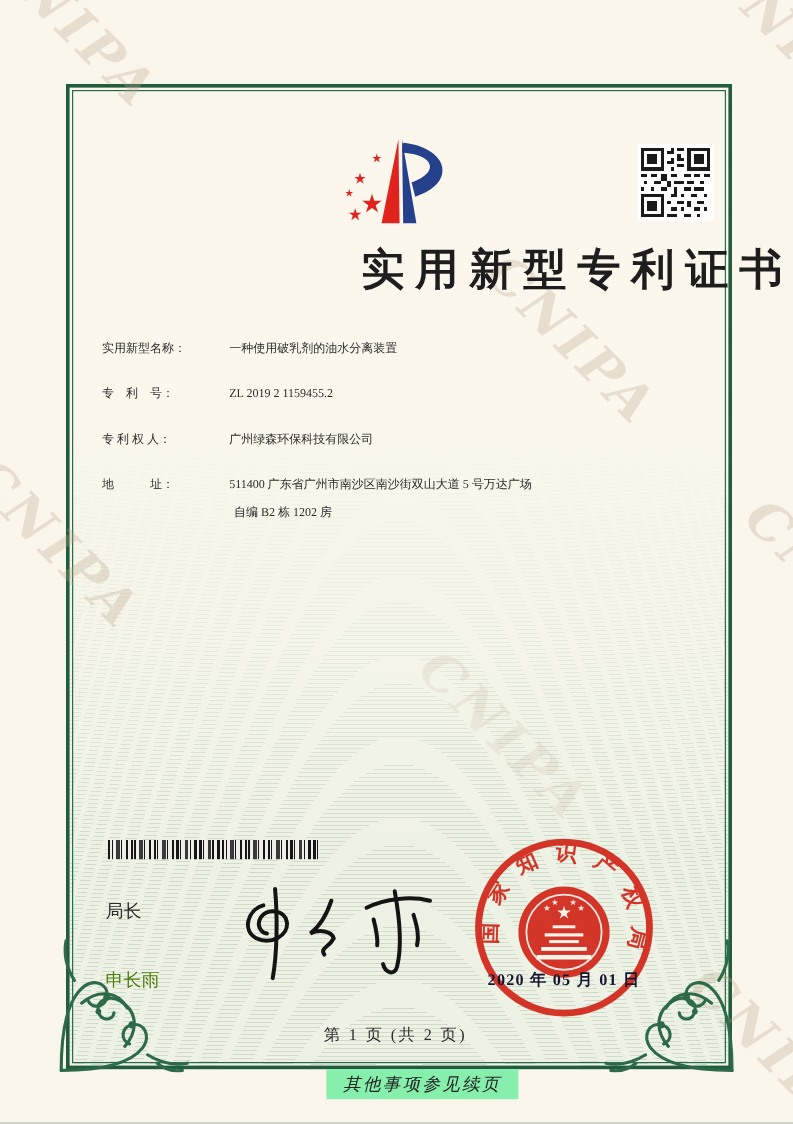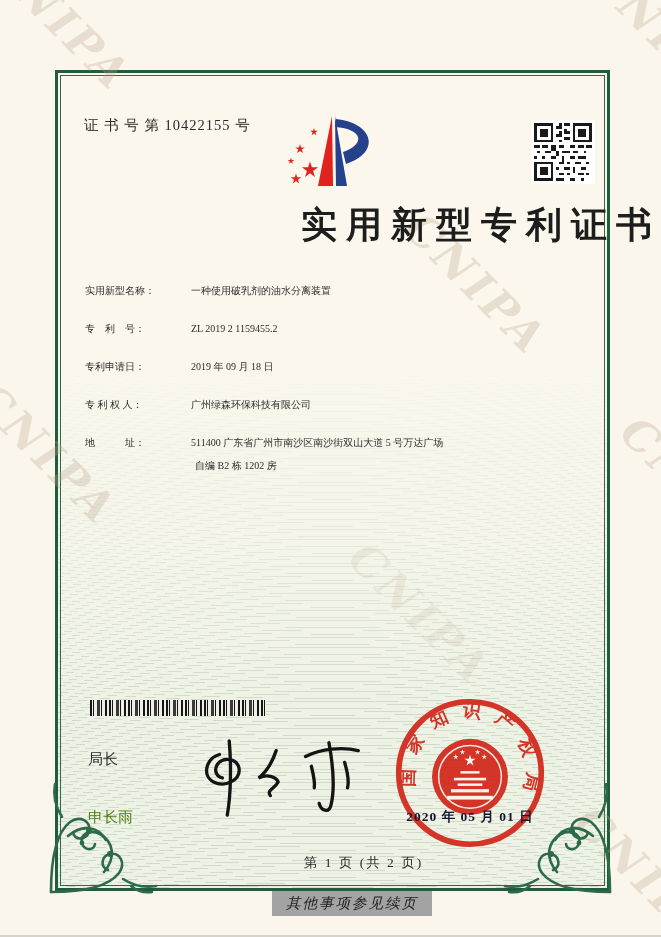--- a/index.html
+++ b/index.html
@@ -54,23 +54,23 @@
   .sig-title{position:absolute;z-index:3;left:88px;top:750px;font-size:15px;color:#2b2b2b;}
   .sig-name{position:absolute;z-index:3;left:88px;top:808px;font-size:15px;color:#4d7c0f;}
   .sig-svg{position:absolute;z-index:3;left:188px;top:733px;width:190px;height:88px;}
 
   
   .seal{position:absolute;z-index:4;left:394px;top:697px;width:152px;height:152px;opacity:0.93;}
   .seal-date{position:absolute;z-index:5;left:394px;top:808px;width:152px;text-align:center;
              font-size:13.5px;letter-spacing:1px;color:#161630;font-weight:bold;}
 
   .page-info{position:absolute;z-index:3;left:55px;top:854px;width:549px;text-align:center;
-             font-size:13.5px;letter-spacing:2px;color:#2b2b2b;padding-left:34px;}
+             font-size:13.5px;letter-spacing:2px;color:#2b2b2b;}
   .cont-note{position:absolute;z-index:3;left:352px;top:891px;transform:translateX(-50%);
-             background:#a3a3a3;padding:3px 14px;font-size:14.5px;font-style:italic;
+             background:#86efac;padding:3px 14px;font-size:14.5px;font-style:italic;
              letter-spacing:2px;color:#222;}
 </style>
 </head>
 <body>
 
 <div class="page">
 
   <div class="wm" style="left:-30px;top:-6px;">CNIPA</div>
   <div class="wm" style="left:572px;top:8px;">CNIPA</div>
   <div class="wm" style="left:386px;top:258px;">CNIPA</div>
@@ -109,21 +109,20 @@
       <path d="M99,37 C106,26 108,15 106,4"></path>
       <path d="M30,106 C24,111 16,113 9,112"></path>
     </g>
     <g fill="#2d6b48">
       <circle cx="51" cy="74" r="3"></circle>
         <circle cx="72" cy="51" r="3"></circle>
         <circle cx="79" cy="63" r="2.4"></circle>
     </g>
   </svg>
 
-  <div class="cert-no">证 书 号 第 10422155 号</div>
 
   <svg class="qr" viewBox="0 0 21 21" shape-rendering="crispEdges">
     <rect width="21" height="21" fill="#ffffff"></rect>
     <g fill="#1a1a1a">
       <rect x="0" y="0" width="7" height="7"></rect>
         <rect x="14" y="0" width="7" height="7"></rect>
         <rect x="0" y="14" width="7" height="7"></rect>
       <rect x="1" y="1" width="5" height="5" fill="#fff"></rect>
         <rect x="15" y="1" width="5" height="5" fill="#fff"></rect>
         <rect x="1" y="15" width="5" height="5" fill="#fff"></rect>
@@ -202,23 +201,20 @@
   <div class="title">实用新型专利证书</div>
 
   <div class="fields">
     <div class="frow">
       <span class="f-label">实用新型名称：</span><span class="f-value">一种使用破乳剂的油水分离装置</span>
     </div>
     <div class="frow">
       <span class="f-label">专　利　号：</span><span class="f-value">ZL 2019 2 1159455.2</span>
     </div>
     <div class="frow">
-      <span class="f-label">专利申请日：</span><span class="f-value">2019 年 09 月 18 日</span>
-    </div>
-    <div class="frow">
       <span class="f-label">专 利 权 人：</span><span class="f-value">广州绿森环保科技有限公司</span>
     </div>
     <div class="frow">
       <span class="f-label">地　　　址：</span><span class="f-value">511400 广东省广州市南沙区南沙街双山大道 5 号万达广场</span>
       <div class="addr2">自编 B2 栋 1202 房</div>
     </div>
   </div>
 
 
   <div class="barcode"></div>

